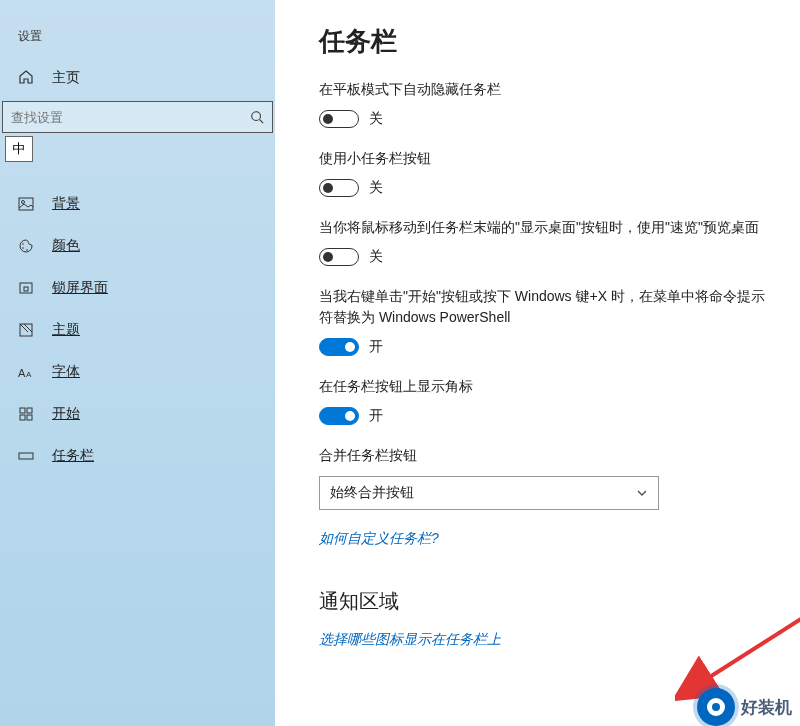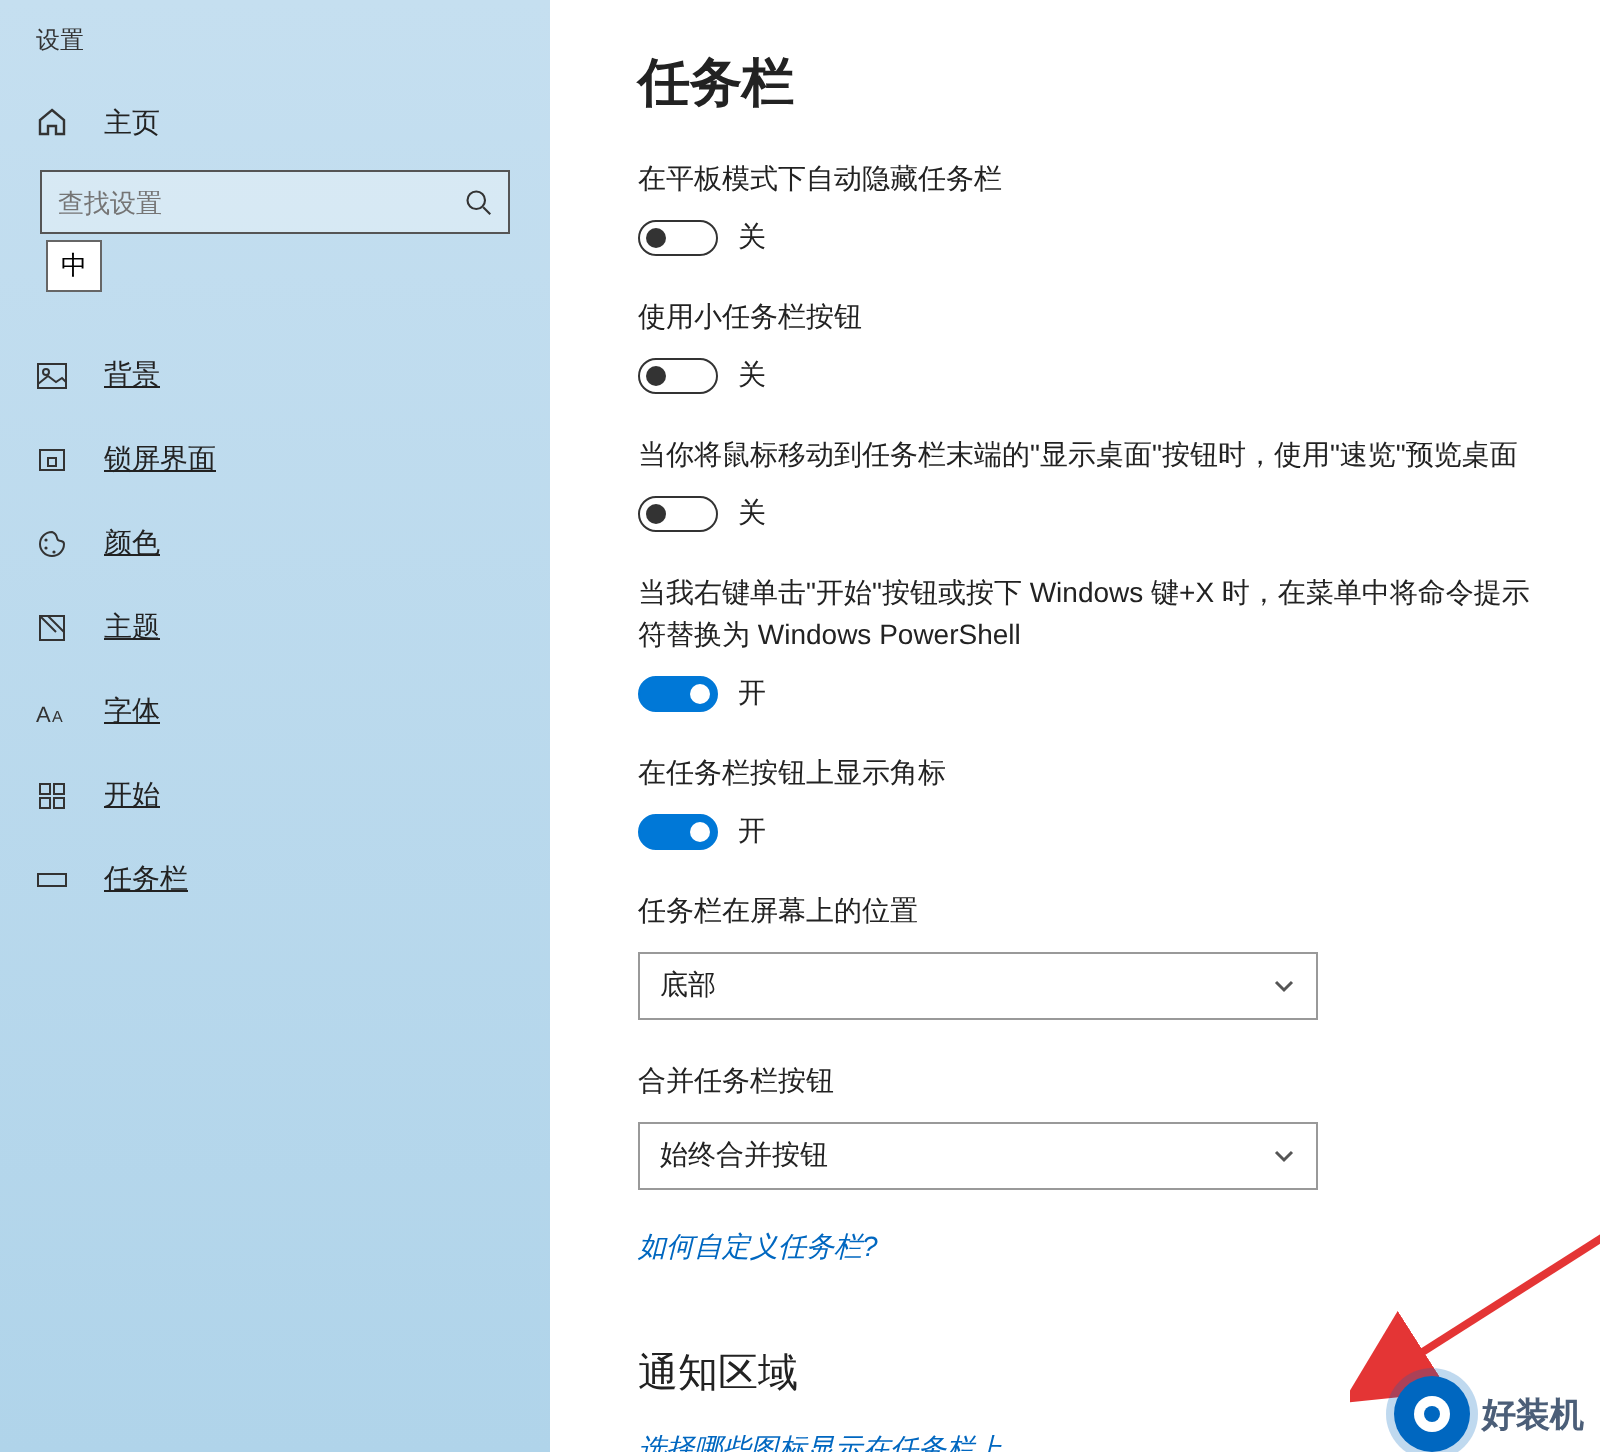--- a/index.html
+++ b/index.html
@@ -1,23 +1,23 @@
 <!DOCTYPE html>
 <html><head>
   <meta charset="utf-8">
   <style>
     * { margin: 0; padding: 0; box-sizing: border-box; font-family: "Microsoft YaHei", "Segoe UI", sans-serif; }
     body { width: 800px; height: 726px; overflow: hidden; background: #fff; position: relative; }
     .container { display: flex; height: 100%; }
-    .sidebar { width: 275px; height: 100%; background: linear-gradient(to bottom, #c5dff0, #b0d4ea); padding-top: 8px; }
+    .sidebar { width: 275px; height: 100%; background: linear-gradient(to bottom, #c5dff0, #b0d4ea); padding-top: 24px; }
     .app-title { font-size: 12px; color: #333; padding: 4px 18px 14px 18px; }
     .home-row { display: flex; padding: 10px 18px 14px 18px; }
     .home-row .icon { width: 16px; height: 16px; margin-right: 18px; display:flex; align-items:center; justify-content:center;}
     .home-row .label { font-size: 14px; color: #222; }
-    .search-wrap { margin: 0 20px; border: 1px solid #555; background: rgba(255,255,255,0.35); display:flex; align-items:center; height:32px; padding:0 8px; position: relative; }
+    .search-wrap { margin: 0 2px; border: 1px solid #555; background: rgba(255,255,255,0.35); display:flex; align-items:center; height:32px; padding:0 8px; position: relative; }
     .search-wrap input { border: none; outline: none; background: transparent; flex:1; font-size:13px; color:#333; }
     .search-wrap .sicon { width:14px;height:14px; }
     .ime-badge { position:absolute; top:34px; left:2px; width:28px; height:26px; border:1px solid #666; background:#fff; display:flex; align-items:center; justify-content:center; font-size:13px; }
     .section-gap { height: 50px; }
     .nav-item { display:flex; align-items:center; padding:12px 18px; }
     .nav-item .icon { width:16px; height:16px; margin-right:18px; display:flex;align-items:center;justify-content:center;}
     .nav-item .label { font-size:14px; color:#222;text-decoration:underline; }
     .main { flex:1; padding: 24px 28px 0 44px; overflow-y:auto; position:relative; }
     .page-title { font-size: 26px; font-weight: 600; color:#222; margin-bottom: 20px; }
     .setting { margin-bottom: 20px; }
@@ -73,40 +73,40 @@
             <rect x="1" y="2" width="14" height="12" fill="none" stroke="#333"></rect>
             <circle cx="5" cy="6" r="1.5" fill="none" stroke="#333"></circle>
             <path d="M1 12 L6 8 L10 11 L13 9 L15 11" fill="none" stroke="#333"></path>
           </svg>
         </span>
       <span class="label">背景</span>
     </div>
     <div class="nav-item">
       <span class="icon">
           <svg viewBox="0 0 16 16" width="16" height="16">
-            <rect x="2" y="3" width="12" height="10" fill="none" stroke="#333"></rect>
-            <rect x="6" y="7" width="4" height="4" fill="none" stroke="#333"></rect>
-          </svg>
-        </span>
-      <span class="label">锁屏界面</span>
-    </div>
-    <div class="nav-item">
-      <span class="icon">
-          <svg viewBox="0 0 16 16" width="16" height="16">
             <path d="M8 2 A6 6 0 1 0 14 8 C14 6 12 7 11 6 C10 5 11 3 8 2 Z" fill="none" stroke="#333"></path>
             <circle cx="5" cy="6" r="0.8" fill="#333"></circle>
             <circle cx="5" cy="10" r="0.8" fill="#333"></circle>
             <circle cx="9" cy="12" r="0.8" fill="#333"></circle>
           </svg>
         </span>
       <span class="label">颜色</span>
     </div>
     <div class="nav-item">
       <span class="icon">
           <svg viewBox="0 0 16 16" width="16" height="16">
+            <rect x="2" y="3" width="12" height="10" fill="none" stroke="#333"></rect>
+            <rect x="6" y="7" width="4" height="4" fill="none" stroke="#333"></rect>
+          </svg>
+        </span>
+      <span class="label">锁屏界面</span>
+    </div>
+    <div class="nav-item">
+      <span class="icon">
+          <svg viewBox="0 0 16 16" width="16" height="16">
             <rect x="2" y="2" width="12" height="12" fill="none" stroke="#333"></rect>
             <path d="M2 2 L10 10 M6 2 L14 10" stroke="#333"></path>
           </svg>
         </span>
       <span class="label">主题</span>
     </div>
     <div class="nav-item">
       <span class="icon">
           <svg viewBox="0 0 16 16" width="16" height="16">
             <text x="0" y="13" font-size="11" fill="#333">A</text>
@@ -182,31 +182,20 @@
     <div class="setting">
       <div class="setting-label">在任务栏按钮上显示角标</div>
       <div class="toggle-row">
         <div class="toggle on">
             <div class="knob"></div>
           </div>
         <span class="toggle-state">开</span>
       </div>
     </div>
 
-    <div class="setting">
-      <div class="setting-label">任务栏在屏幕上的位置</div>
-      <div class="dropdown">
-        <span class="val">底部</span>
-        <span class="chev">
-            <svg viewBox="0 0 12 12" width="12" height="12">
-              <path d="M2 4 L6 8 L10 4" fill="none" stroke="#555" stroke-width="1.5"></path>
-            </svg>
-          </span>
-      </div>
-    </div>
 
     <div class="setting">
       <div class="setting-label">合并任务栏按钮</div>
       <div class="dropdown">
         <span class="val">始终合并按钮</span>
         <span class="chev">
             <svg viewBox="0 0 12 12" width="12" height="12">
               <path d="M2 4 L6 8 L10 4" fill="none" stroke="#555" stroke-width="1.5"></path>
             </svg>
           </span>

